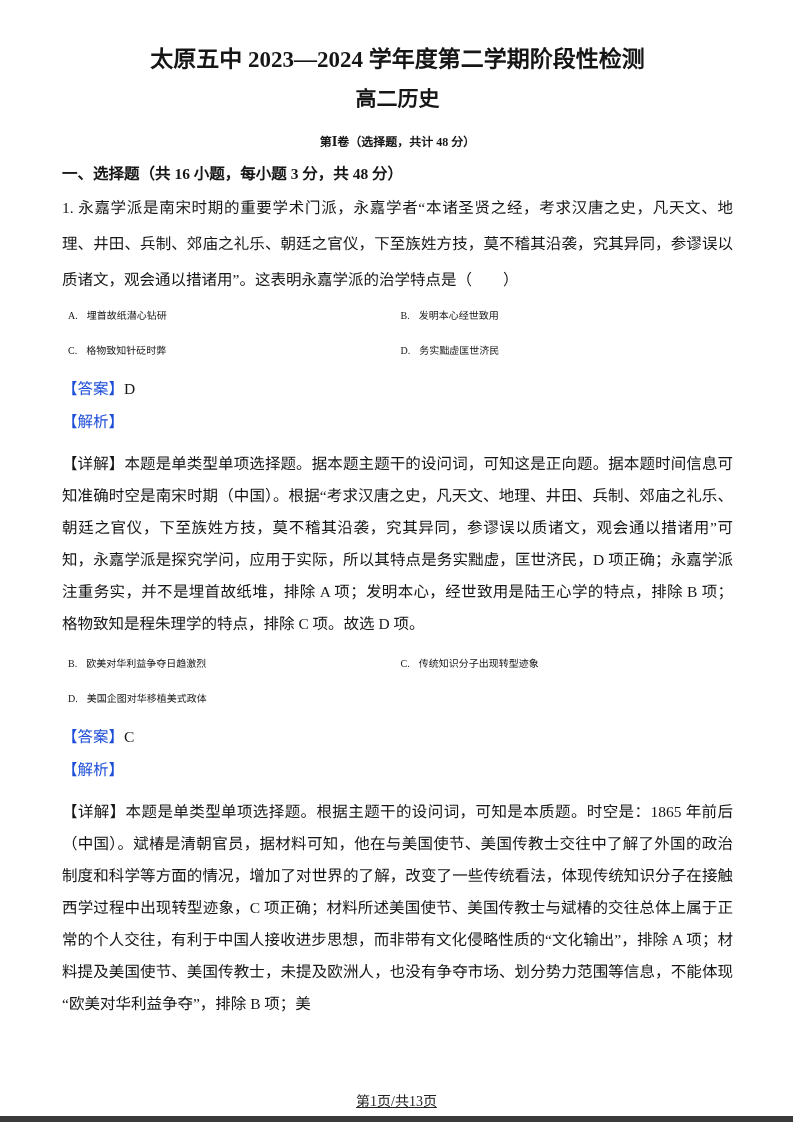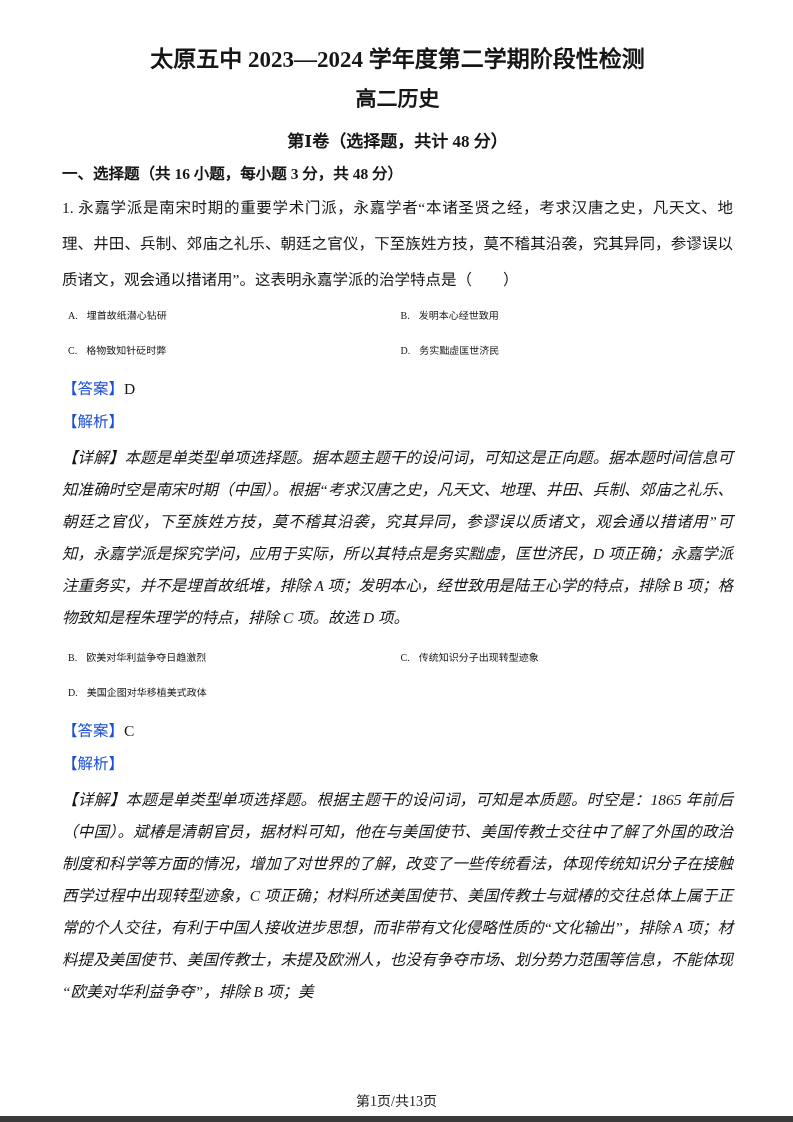--- a/index.html
+++ b/index.html
@@ -26,21 +26,21 @@
     line-height: 27px;
   }
   .subject {
     font-size: 21px;
     font-weight: bold;
     text-align: center;
     margin: 13px 0 0 0;
     line-height: 27px;
   }
   .volume-header {
-    font-size: 17px;
+    font-size: 12px;
     font-weight: bold;
     text-align: center;
     margin: 18px 0 0 0;
     line-height: 22px;
   }
   .section-header {
     font-size: 15.5px;
     font-weight: bold;
     margin: 10px 0 0 0;
     line-height: 21px;
@@ -66,32 +66,32 @@
     line-height: 33px;
     margin: 0;
   }
   .answer-line { margin-top: 4px; }
   .blue { color: #1d4ed8; }
   .detail {
     font-size: 15.5px;
     line-height: 32px;
     text-align: justify;
     text-justify: inter-ideograph;
-    margin: 4px 0 0 0;
-    font-style: italic;
+    margin: 10px 0 0 0;
   }
   .q2 { margin-top: 6px; }
   .footer {
     position: absolute;
     bottom: 12px;
     left: 0;
     width: 100%;
     text-align: center;
     font-size: 14px;
     color: #222222;
+    text-decoration: underline;
   }
   .bottom-bar {
     position: absolute;
     bottom: 0;
     left: 0;
     width: 100%;
     height: 6px;
     background: #3a3a3a;
   }
 </style>

